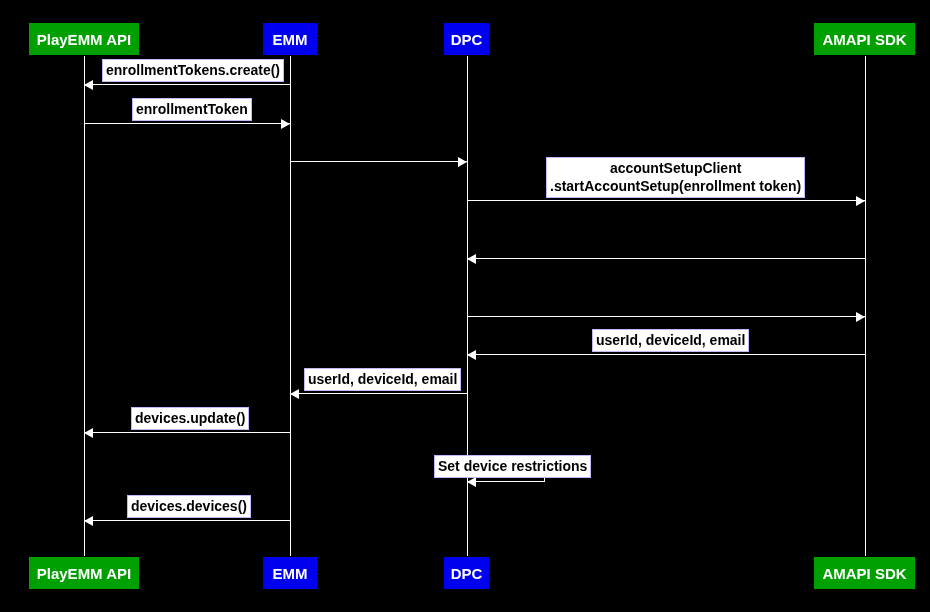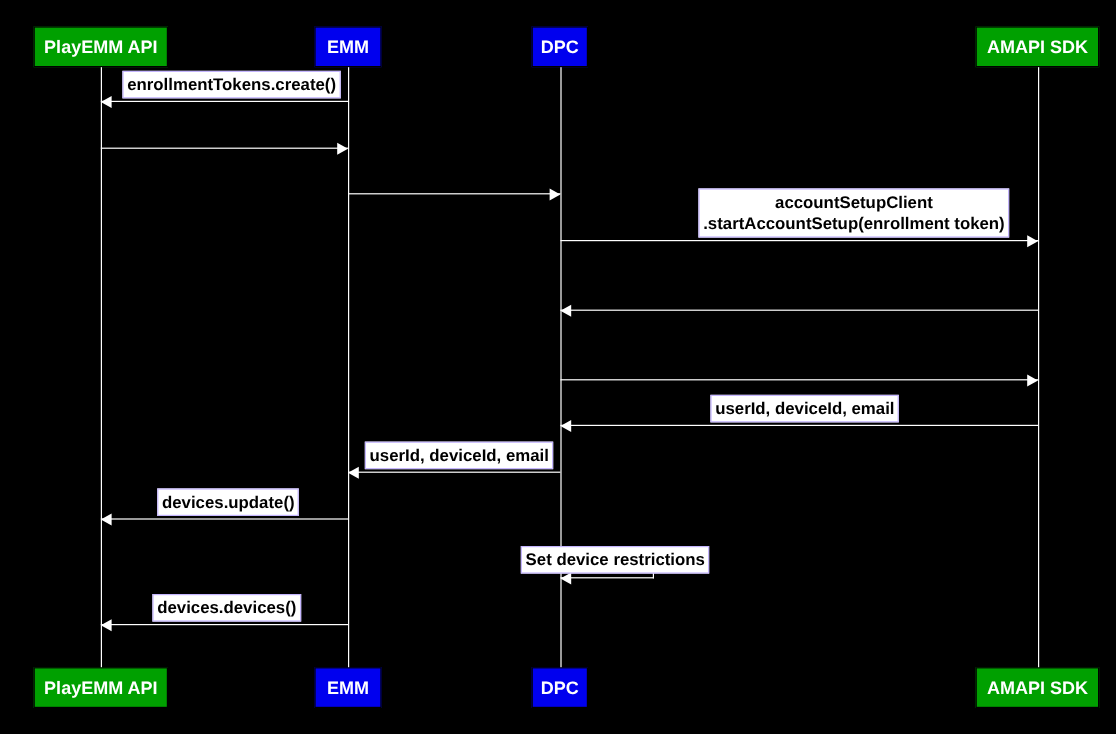--- a/index.html
+++ b/index.html
@@ -108,25 +108,26 @@
     </div>
     <div class="actor" style="left: 797px; top: 556px; width: 103px; background: rgb(0, 160, 0);">
       <span>AMAPI SDK</span>
     </div>
     <div class="lifeline" style="left: 849px; top: 56px; height: 500px;"></div>
     <div class="arrow-line" style="left: 68px; top: 84px; width: 206px;"></div>
     <div class="arrow-head left" style="top: 80px; left: 68px;"></div>
     <div class="msg-label" style="left: 86px; top: 59px;">enrollmentTokens.create()</div>
     <div class="arrow-line" style="left: 68px; top: 123px; width: 206px;"></div>
     <div class="arrow-head right" style="top: 119px; left: 265px;"></div>
+    <div class="msg-label" style="left: 116px; top: 98px;">enrollmentToken</div>
     <div class="arrow-line" style="left: 274px; top: 161px; width: 177px;"></div>
     <div class="arrow-head right" style="top: 157px; left: 442px;"></div>
     <div class="arrow-line" style="left: 451px; top: 200px; width: 398px;"></div>
     <div class="arrow-head right" style="top: 196px; left: 840px;"></div>
-    <div class="msg-label" style="left: 530px; top: 157px; margin-left: 36px;">accountSetupClient
+    <div class="msg-label" style="left: 530px; top: 157px;">accountSetupClient
 .startAccountSetup(enrollment token)</div>
     <div class="arrow-line" style="left: 451px; top: 258px; width: 398px;"></div>
     <div class="arrow-head left" style="top: 254px; left: 451px;"></div>
     <div class="arrow-line" style="left: 451px; top: 316px; width: 398px;"></div>
     <div class="arrow-head right" style="top: 312px; left: 840px;"></div>
     <div class="arrow-line" style="left: 451px; top: 354px; width: 398px;"></div>
     <div class="arrow-head left" style="top: 350px; left: 451px;"></div>
     <div class="msg-label" style="left: 576px; top: 329px;">userId, deviceId, email</div>
     <div class="arrow-line" style="left: 274px; top: 393px; width: 177px;"></div>
     <div class="arrow-head left" style="top: 389px; left: 274px;"></div>

